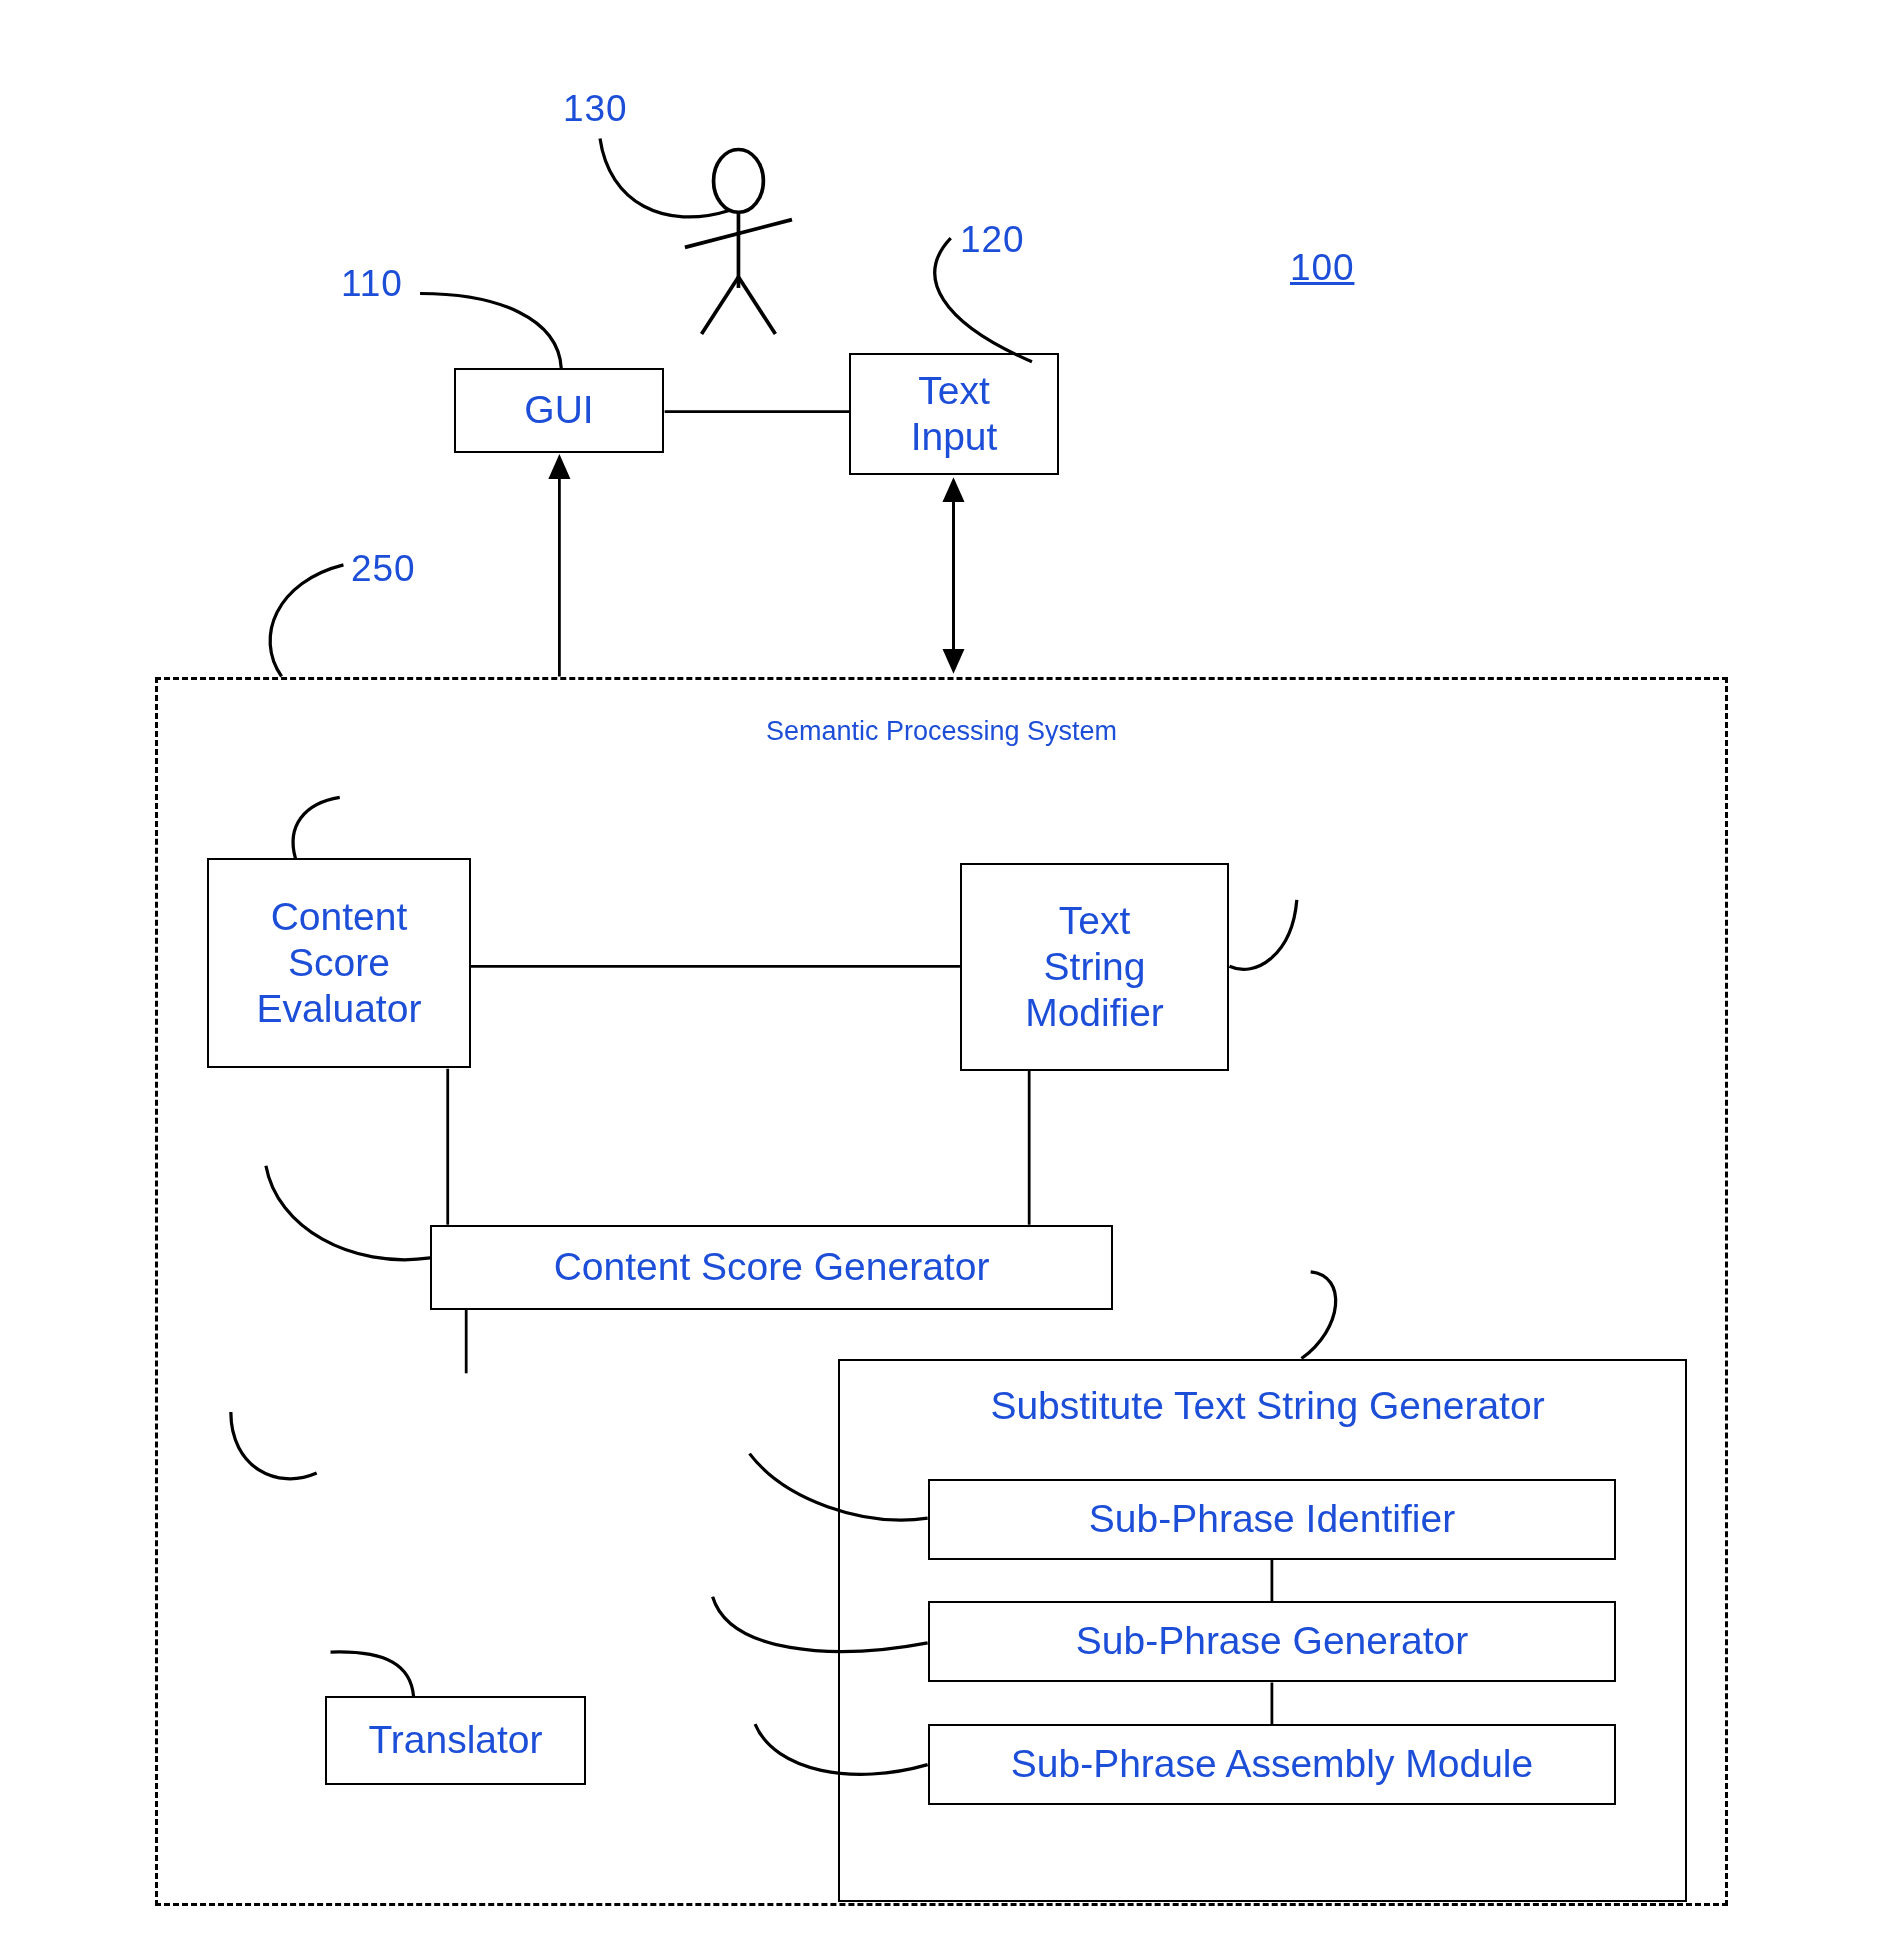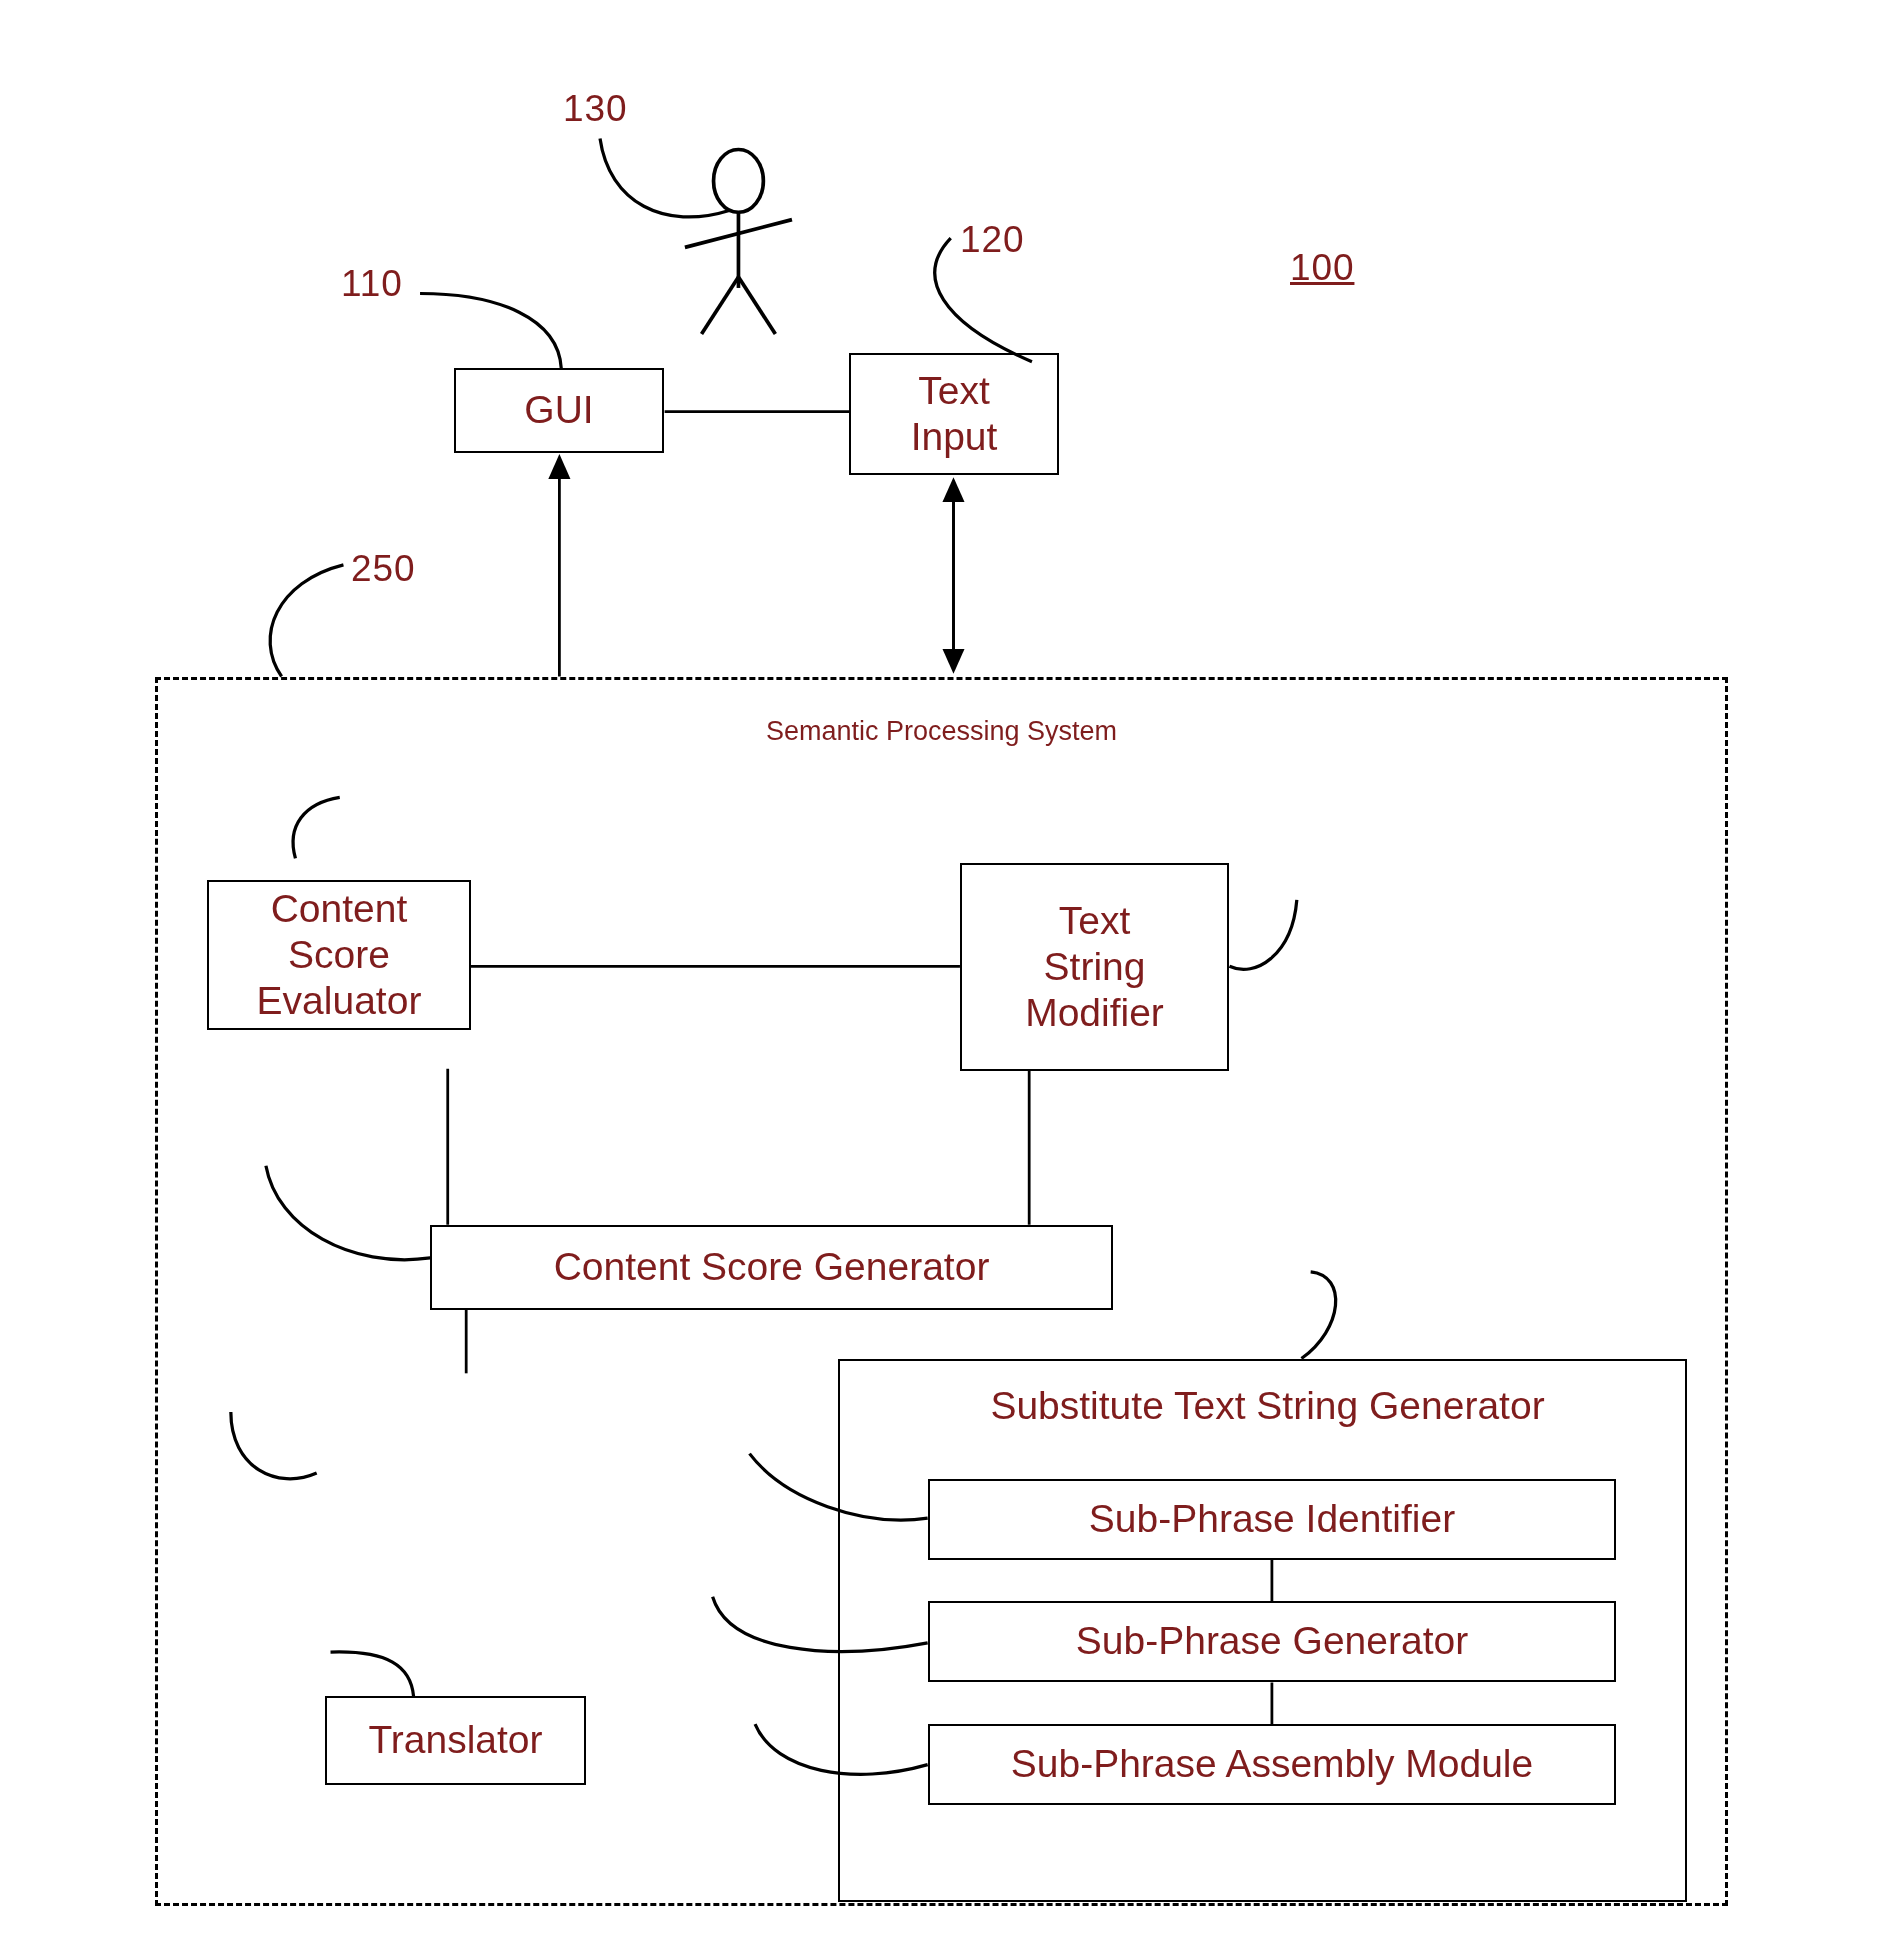--- a/index.html
+++ b/index.html
@@ -1,17 +1,17 @@
 <!DOCTYPE html>
 <html style="font-size:14.8px"><head>
 <meta charset="utf-8">
 <style>
   html,body{margin:0;padding:0;background:#fff;}
   #root{position:relative;width:1883px;height:1952px;background:#fff;
-        font-family:"Liberation Sans", sans-serif; color:#7f1d1d;}
+        font-family:"Liberation Sans", sans-serif; color:#1d4ed8;}
   .box{position:absolute;border:2.8px solid #000;background:#fff;
        display:flex;align-items:center;justify-content:center;text-align:center;
        line-height:1.18;box-sizing:border-box;}
   .bigbox{position:absolute;border:2.8px solid #000;background:#fff;box-sizing:border-box;}
   .dashed{position:absolute;border:3.7px dashed #000;background:#fff;box-sizing:border-box;}
   .ref{position:absolute;font-size:37px;letter-spacing:0.9px;white-space:nowrap;}
   .ref.u{text-decoration:underline;}
   .ttl{position:absolute;font-size:37px;white-space:nowrap;text-align:center;}
   svg.ov{position:absolute;left:0;top:0;width:1883px;height:1952px;overflow:visible;pointer-events:none;}
   .ln{stroke:#000;stroke-width:3;fill:none;}
@@ -43,21 +43,21 @@
 
   <div class="box" style="left:454px;top:368px;width:210px;height:85px;font-size:39px;">
     <span>GUI</span>
   </div>
 
   <div class="box" style="left:849px;top:353px;width:210px;height:122px;font-size:39px;white-space:pre-line;">
     <span>Text
 Input</span>
   </div>
 
-  <div class="box" style="left:207px;top:880px;width:264px;height:150px;font-size:39px;white-space:pre-line;">
+  <div class="box" style="left:207px;top:858px;width:264px;height:210px;font-size:39px;white-space:pre-line;">
     <span>Content
 Score
 Evaluator</span>
   </div>
 
   <div class="box" style="left:960px;top:863px;width:269px;height:208px;font-size:39px;white-space:pre-line;">
     <span>Text
 String
 Modifier</span>
   </div>

